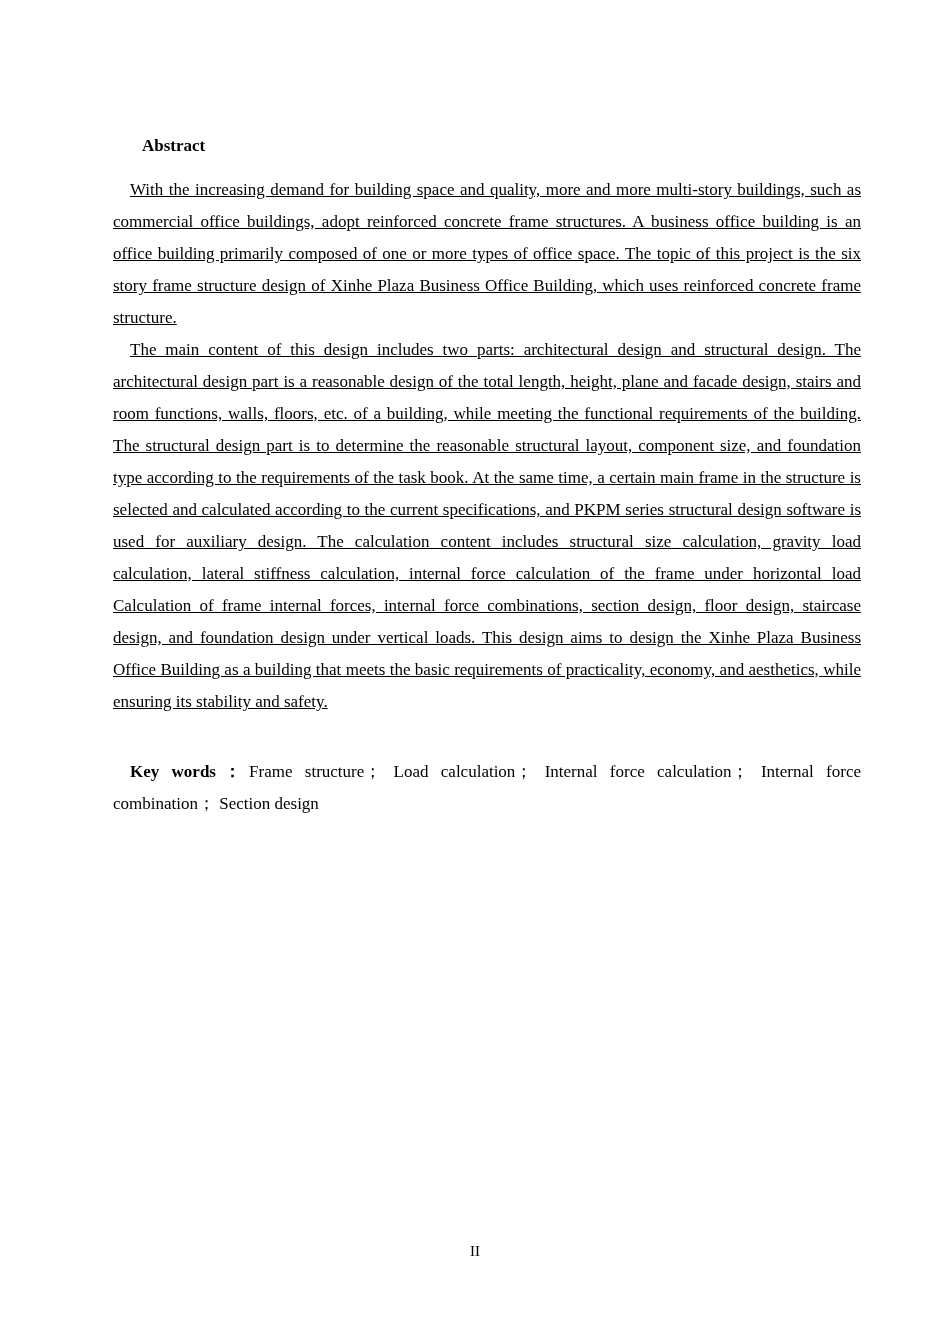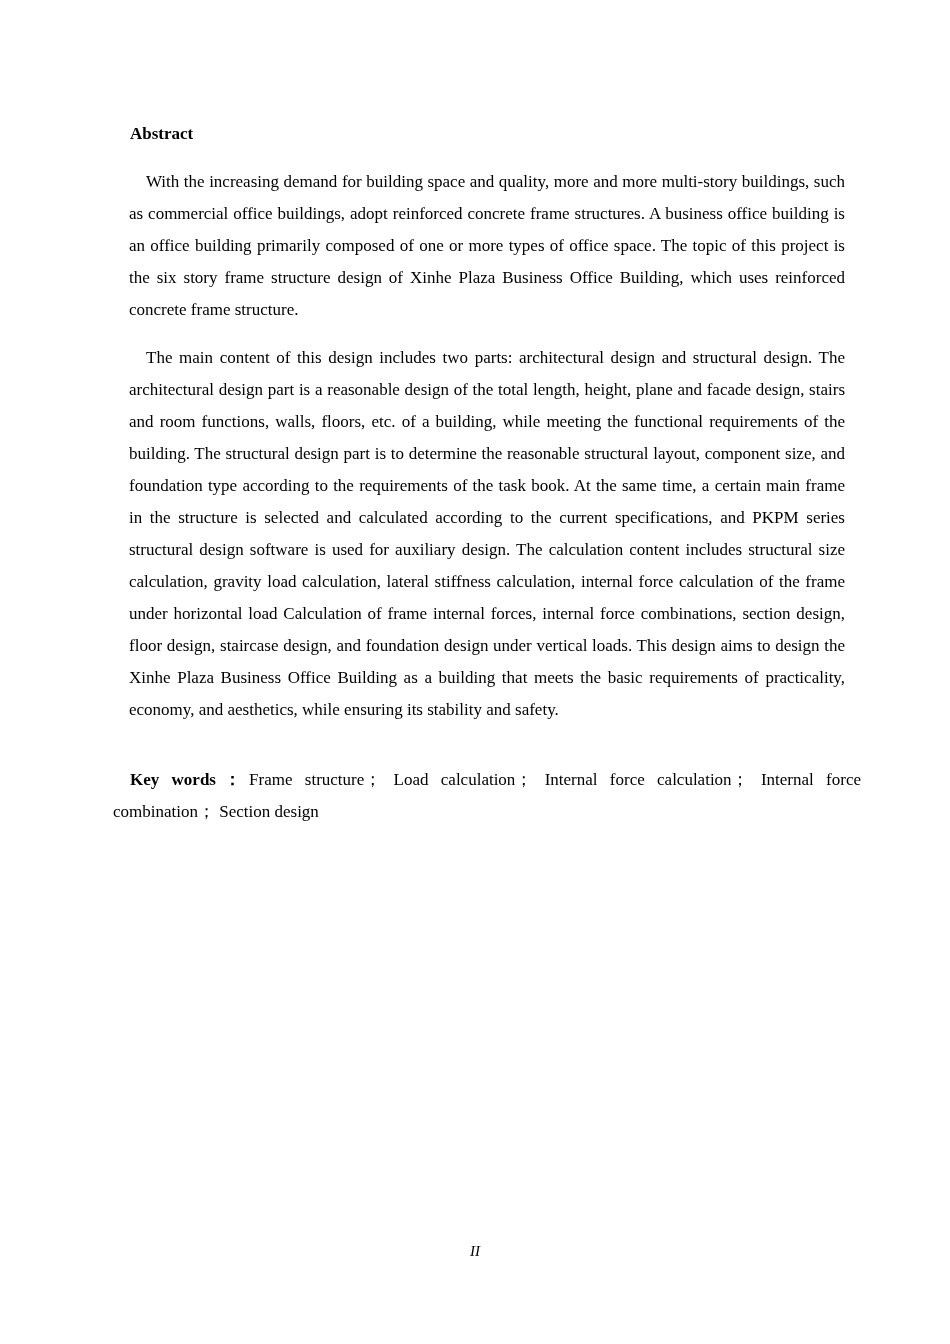--- a/index.html
+++ b/index.html
@@ -26,52 +26,52 @@
   .content {
     position: absolute;
     top: 118px;
     left: 113px;
     width: 748px;
   }
   .heading {
     font-size: 17px;
     font-weight: bold;
     line-height: 32px;
-    margin: 0;
+    margin: 12px;
     padding: 0;
     text-indent: 1em;
   }
   .body-para {
     font-size: 17px;
     line-height: 32px;
-    margin: 16px;
+    margin: 0;
     padding: 0;
     text-align: justify;
     text-indent: 1em;
+    text-decoration: underline;
   }
   .keywords {
     font-size: 17px;
     line-height: 32px;
     margin: 38px 0 0 0;
     padding: 0;
     text-align: justify;
     text-indent: 1em;
   }
   .keywords .kw-label {
     font-weight: bold;
   }
   .page-number {
     position: absolute;
     top: 1242px;
     left: 0;
     width: 950px;
     text-align: center;
     font-size: 15px;
     line-height: 18px;
-    font-style: italic;
   }
 </style>
 </head>
 <body>
 
 <div class="page">
   <div class="content">
     <h2 class="heading">Abstract</h2>
     <p class="body-para">With the increasing demand for building space and quality, more and more multi-story buildings, such as commercial office buildings, adopt reinforced concrete frame structures. A business office building is an office building primarily composed of one or more types of office space. The topic of this project is the six story frame structure design of Xinhe Plaza Business Office Building, which uses reinforced concrete frame structure.</p>
     <p class="body-para">The main content of this design includes two parts: architectural design and structural design. The architectural design part is a reasonable design of the total length, height, plane and facade design, stairs and room functions, walls, floors, etc. of a building, while meeting the functional requirements of the building. The structural design part is to determine the reasonable structural layout, component size, and foundation type according to the requirements of the task book. At the same time, a certain main frame in the structure is selected and calculated according to the current specifications, and PKPM series structural design software is used for auxiliary design. The calculation content includes structural size calculation, gravity load calculation, lateral stiffness calculation, internal force calculation of the frame under horizontal load Calculation of frame internal forces, internal force combinations, section design, floor design, staircase design, and foundation design under vertical loads. This design aims to design the Xinhe Plaza Business Office Building as a building that meets the basic requirements of practicality, economy, and aesthetics, while ensuring its stability and safety.</p>

